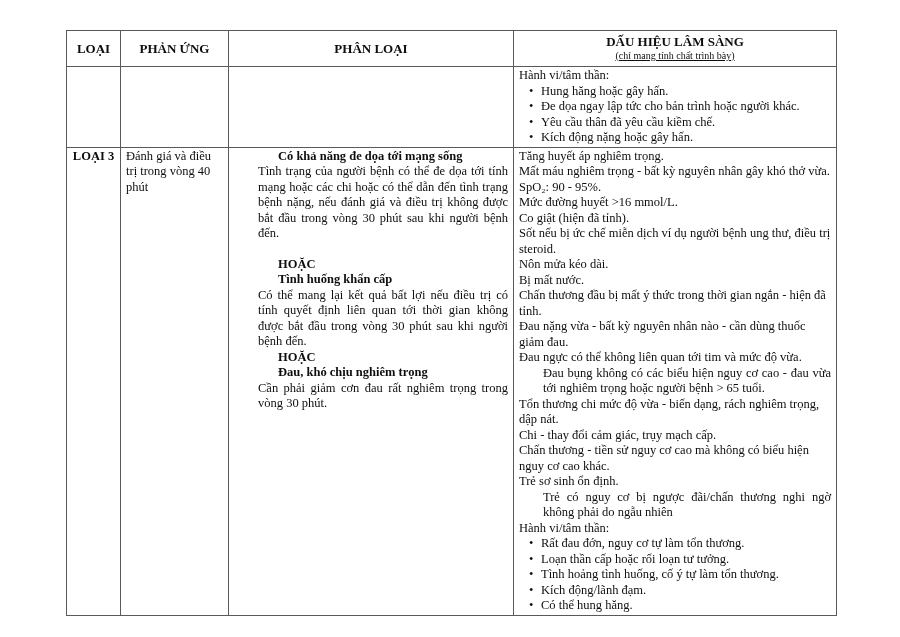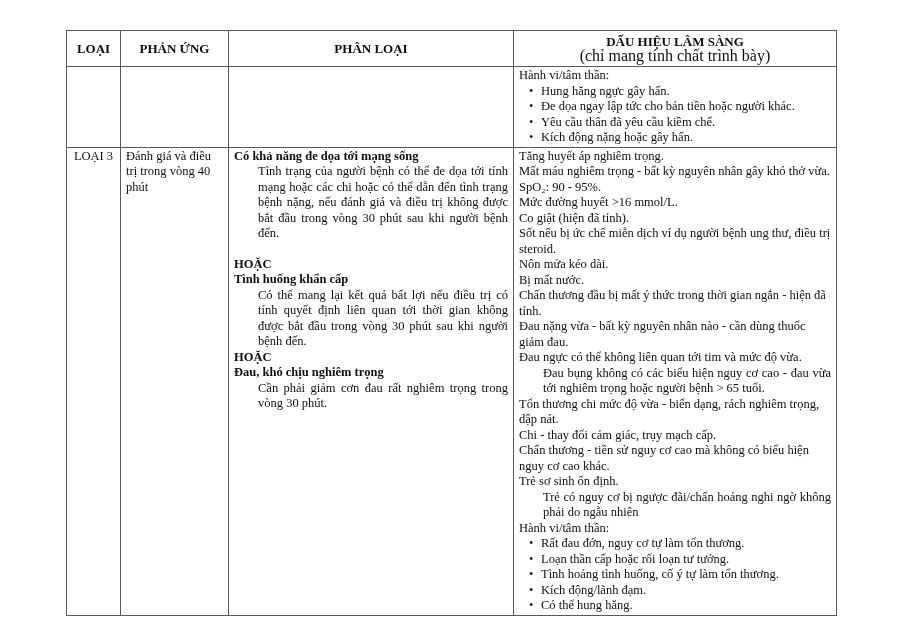--- a/index.html
+++ b/index.html
@@ -34,26 +34,26 @@
     line-height: 15.5px;
     overflow: hidden;
   }
   tr.header-row th {
     text-align: center;
     vertical-align: middle;
     padding: 2px 4px;
     height: 31px;
   }
   .h-main { font-weight: bold; font-size: 13px; line-height: 15px; }
-  .h-sub  { font-weight: normal; font-size: 16px; line-height: 14px; }
+  .h-sub  { font-weight: normal; font-size: 10px; line-height: 14px; text-decoration: underline; }
   tr.row-cont  td { height: 73px; }
   tr.row-loai3 td { height: 438px; }
-  .cell-loai { text-align: center; font-weight: normal; }
+  .cell-loai { text-align: center; font-weight: bold; }
   .line { min-height: 15.5px; }
-  .line.bold { font-weight: bold; }
+  .line.bold { font-weight: bold; margin-left: 44px; }
   .line.justify { text-align: justify; margin-left: 24px; }
   .line.gap { margin-top: 15px; }
   .line.bullet { padding-left: 10px; display: flex; }
   .line.bullet .dot { flex: none; width: 12px; }
 </style>
 </head>
 <body>
 
 <div class="page">
   <table class="triage">
@@ -82,25 +82,25 @@
     </thead>
     <tbody>
       <tr class="row-cont">
         <td class="cell-loai"></td>
         <td class="cell-phan-ung"></td>
         <td class="cell-phan-loai"></td>
         <td class="cell-dau-hieu">
             <div class="line">Hành vi/tâm thần:</div>
             <div class="line bullet">
               <span class="dot">•</span>
-              <span>Hung hăng ngực gây hấn.</span>
+              <span>Hung hăng hoặc gây hấn.</span>
             </div>
             <div class="line bullet">
               <span class="dot">•</span>
-              <span>Đe dọa ngay lập tức cho bản tiền hoặc người khác.</span>
+              <span>Đe dọa ngay lập tức cho bản trình hoặc người khác.</span>
             </div>
             <div class="line bullet">
               <span class="dot">•</span>
               <span>Yêu cầu thân đã yêu cầu kiềm chế.</span>
             </div>
             <div class="line bullet">
               <span class="dot">•</span>
               <span>Kích động nặng hoặc gây hấn.</span>
             </div>
           </td>
@@ -128,21 +128,21 @@
             <div class="line">Nôn mửa kéo dài.</div>
             <div class="line">Bị mất nước.</div>
             <div class="line">Chấn thương đầu bị mất ý thức trong thời gian ngắn - hiện đã tỉnh.</div>
             <div class="line">Đau nặng vừa - bất kỳ nguyên nhân nào - cần dùng thuốc giảm đau.</div>
             <div class="line">Đau ngực có thể không liên quan tới tim và mức độ vừa.</div>
             <div class="line justify">Đau bụng không có các biểu hiện nguy cơ cao - đau vừa tới nghiêm trọng hoặc người bệnh &gt; 65 tuổi.</div>
             <div class="line">Tổn thương chi mức độ vừa - biến dạng, rách nghiêm trọng, dập nát.</div>
             <div class="line">Chi - thay đổi cảm giác, trụy mạch cấp.</div>
             <div class="line">Chấn thương - tiền sử nguy cơ cao mà không có biểu hiện nguy cơ cao khác.</div>
             <div class="line">Trẻ sơ sinh ổn định.</div>
-            <div class="line justify">Trẻ có nguy cơ bị ngược đãi/chấn hoảng nghi ngờ không phải do ngẫu nhiên</div>
+            <div class="line justify">Trẻ có nguy cơ bị ngược đãi/chấn thương nghi ngờ không phải do ngẫu nhiên</div>
             <div class="line">Hành vi/tâm thần:</div>
             <div class="line bullet">
               <span class="dot">•</span>
               <span>Rất đau đớn, nguy cơ tự làm tổn thương.</span>
             </div>
             <div class="line bullet">
               <span class="dot">•</span>
               <span>Loạn thần cấp hoặc rối loạn tư tưởng.</span>
             </div>
             <div class="line bullet">

